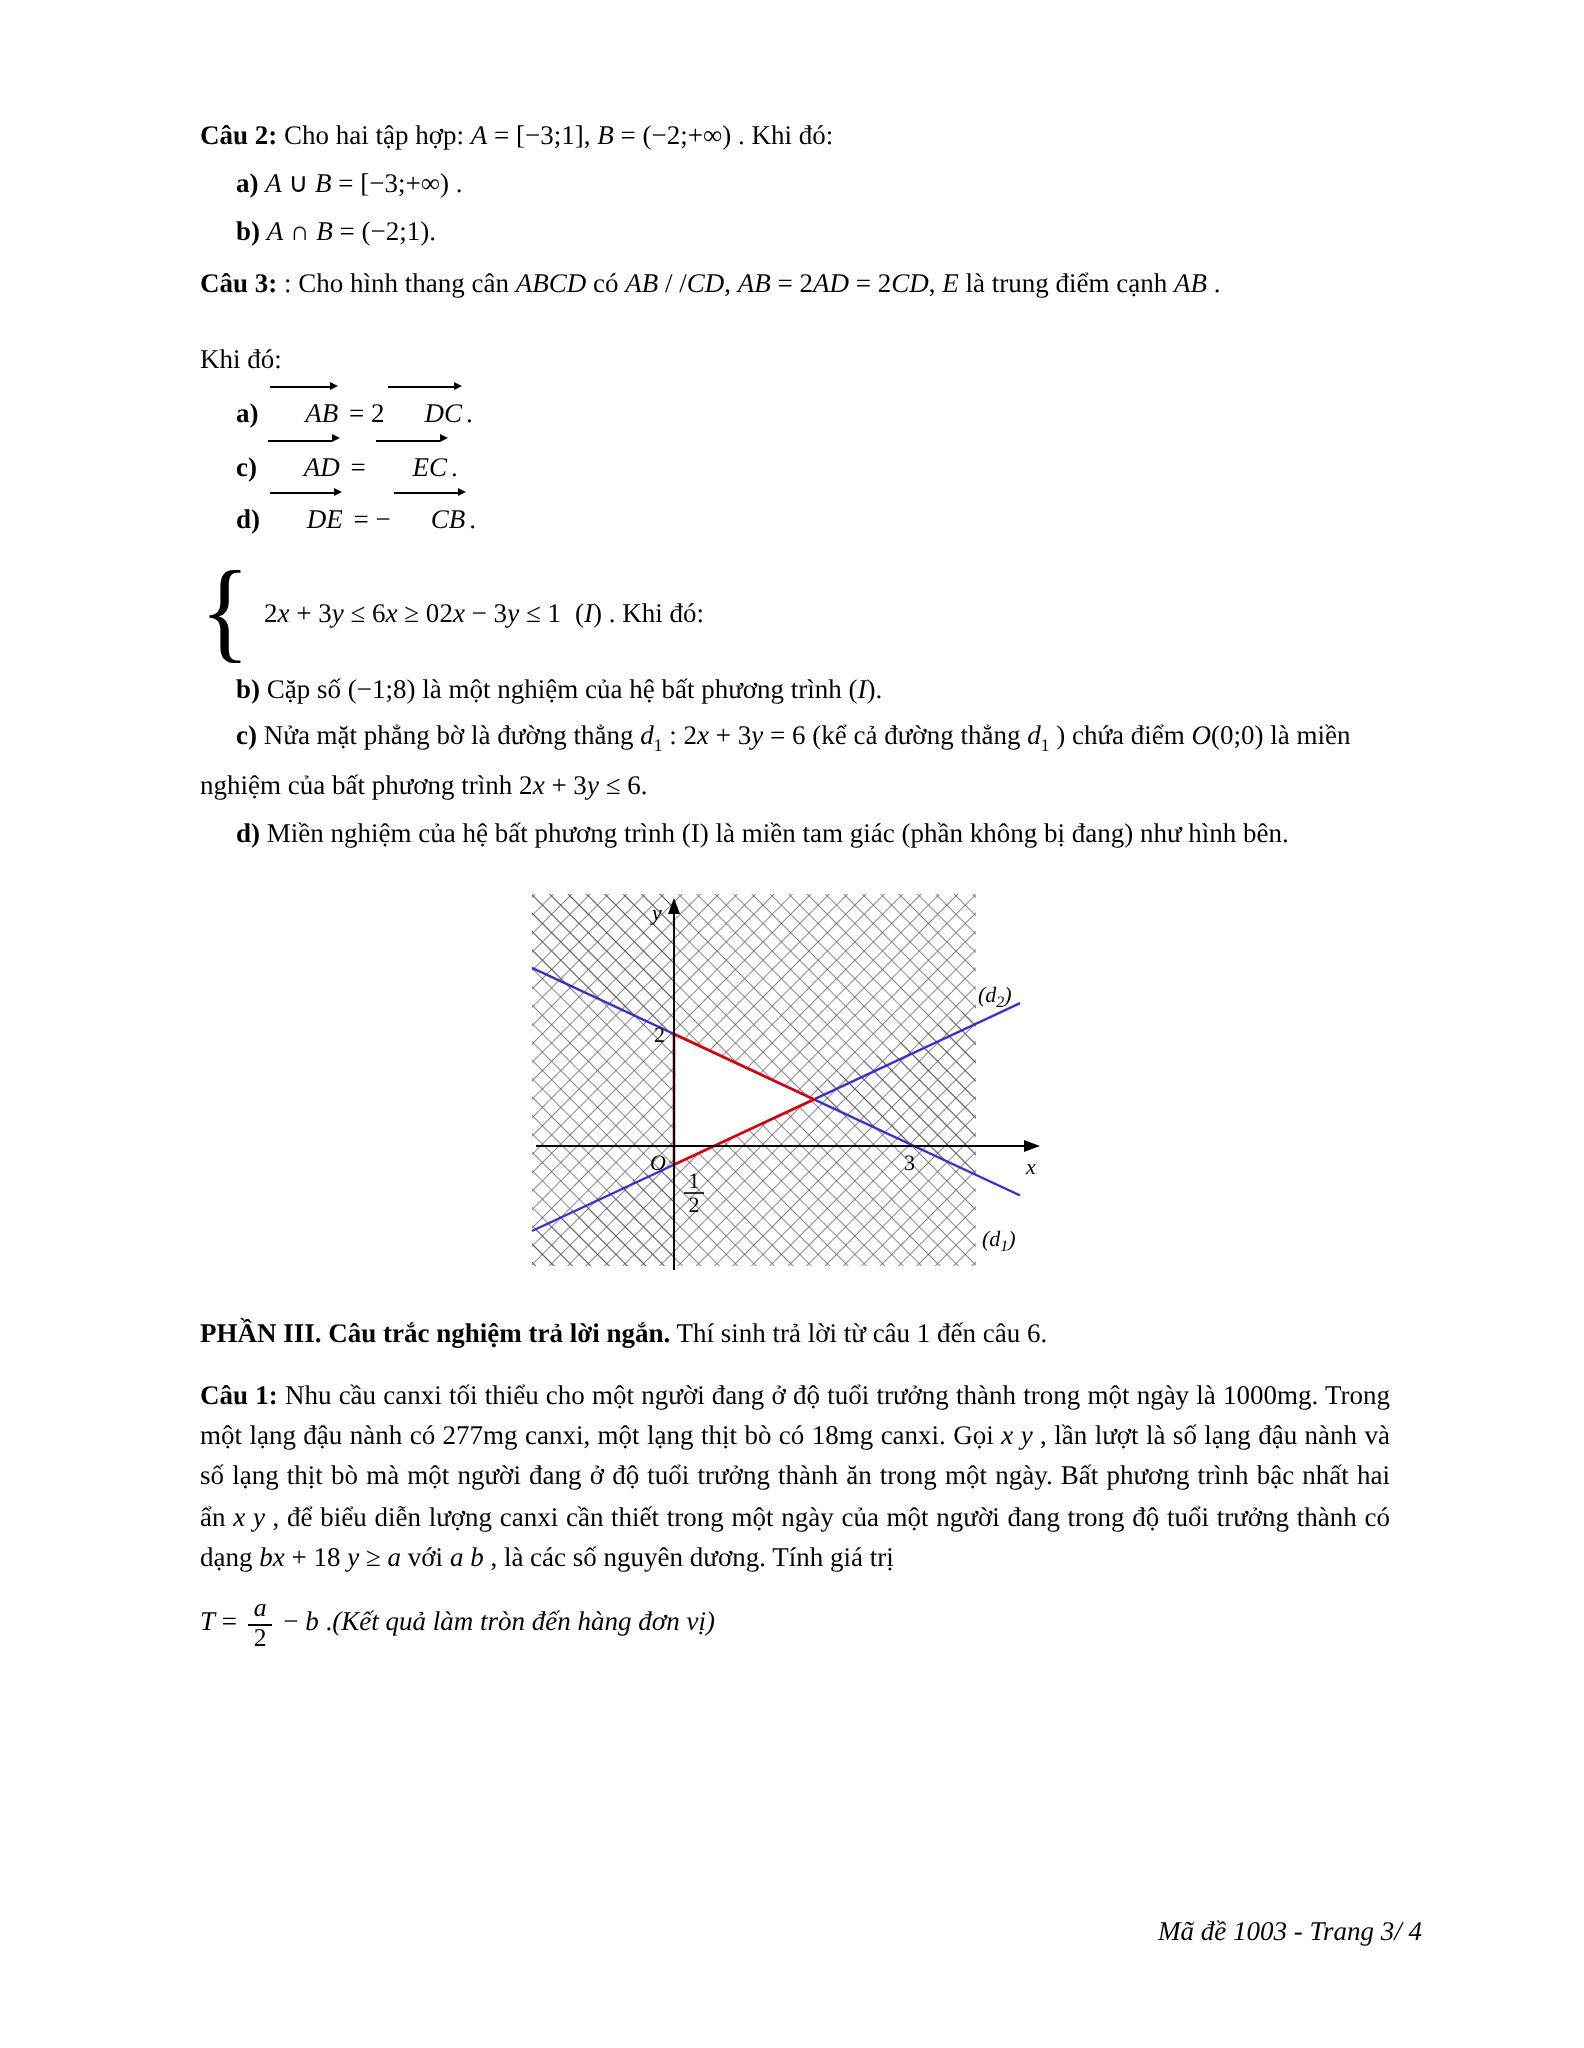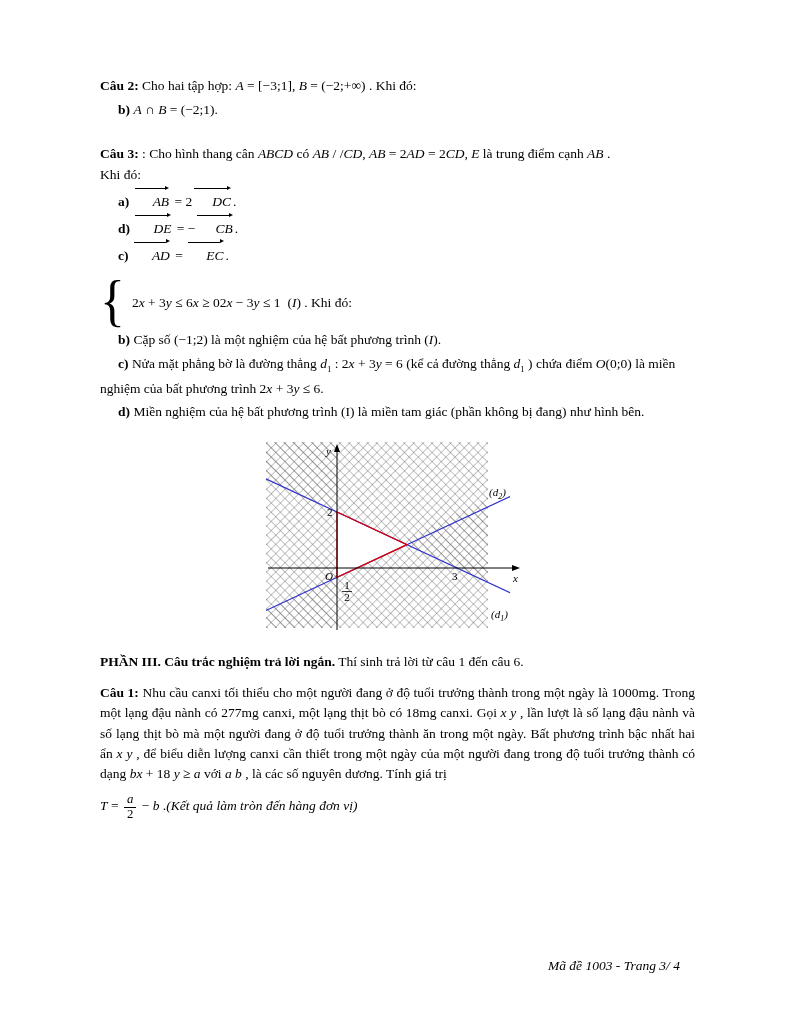--- a/index.html
+++ b/index.html
@@ -5,24 +5,24 @@
   *{box-sizing:border-box}
   html,body{margin:0;padding:0}
   body{width:792px;height:1024px;background:#fff;color:#000;
        font-family:"Liberation Serif",serif;font-size:13.5px;line-height:1.5;
        position:relative;overflow:hidden}
   .page{padding:54px 97px 0 100px}
   p{margin:0}
   .q-label{font-weight:700}
   .mi{font-style:italic}
   sub{font-size:0.65em}
-  .q-intro{margin-top:22px}
+  .q-intro{margin-top:4px}
   .options{margin:2px 0 4px}
   .opt{line-height:1.75;text-indent:18px}
-  .khido{margin-top:1px}
+  .khido{margin-top:18px}
   
   .vec{position:relative;display:inline-block;font-style:italic;margin:0 2px;padding-top:3px}
   .vec::before{content:"";position:absolute;top:1px;left:0;right:4px;height:0;border-top:1px solid #000}
   .vec::after{content:"";position:absolute;top:-1.5px;right:0;width:0;height:0;
               border-top:2.5px solid transparent;border-bottom:2.5px solid transparent;border-left:4.5px solid #000}
   
   .system-row{display:flex;align-items:center;gap:7px;margin:12px 0 2px;white-space:nowrap}
   .brace{font-size:52px;line-height:.9;display:inline-block;transform:scaleY(1.08);font-weight:400}
   .sys{display:inline-flex;flex-direction:row}
   .sys-line{line-height:1.45;white-space:nowrap}
@@ -30,62 +30,63 @@
   .graph-wrap{display:flex;justify-content:center;margin:14px 0 16px}
   svg text{font-family:"Liberation Serif",serif;font-size:11px}
   svg .gi{font-style:italic}
   
   .part3{margin-top:9px}
   .para{text-align:justify;margin-top:11px}
   .formula{margin-top:9px}
   .frac{display:inline-block;text-align:center;vertical-align:middle;line-height:1.05;font-size:.95em;margin:0 2px}
   .frac .num{display:block;border-bottom:1px solid #000;padding:0 3px;font-style:italic}
   .frac .den{display:block}
-  .footer{position:absolute;right:112px;bottom:48px;font-style:italic}
+  .footer{position:absolute;right:81px;bottom:48px;font-style:italic}
 </style>
 </head>
 <body>
 
 <div class="page">
 
   <section>
     <p class="q-intro">
       <b class="q-label">Câu 2:</b>
       <span><span>Cho hai tập hợp: </span><span class="mi">A</span><span> = [−3;1], </span><span class="mi">B</span><span> = (−2;+∞) . Khi đó:</span></span>
     </p>
     <div class="options">
+      <p class="opt"><b class="q-label">a)</b> <span><span class="mi">A</span><span> ∪ </span><span class="mi">B</span><span> = [−3;+∞) .</span></span></p>
       <p class="opt"><b class="q-label">b)</b> <span><span class="mi">A</span><span> ∩ </span><span class="mi">B</span><span> = (−2;1).</span></span></p>
     </div>
   </section>
 
   <section>
     <p class="q-intro">
       <b class="q-label">Câu 3:</b>
       <span><span>: Cho hình thang cân </span><span class="mi">ABCD</span><span>  có </span><span class="mi">AB</span><span> / /</span><span class="mi">CD</span><span>, </span><span class="mi">AB</span><span> = 2</span><span class="mi">AD</span><span> = 2</span><span class="mi">CD</span><span>, </span><span class="mi">E</span><span>  là trung điểm cạnh  </span><span class="mi">AB</span><span> .</span></span>
     </p>
     <p class="khido">Khi đó:</p>
     <div class="options">
       <p class="opt"><b class="q-label">a)</b> <span><span class="vec">AB</span><span> = 2</span><span class="vec">DC</span><span>.</span></span></p>
+      <p class="opt"><b class="q-label">c)</b> <span><span class="vec">AD</span><span> = </span><span class="vec">EC</span><span>.</span></span></p>
       <p class="opt"><b class="q-label">d)</b> <span><span class="vec">DE</span><span> = −</span><span class="vec">CB</span><span>.</span></span></p>
-      <p class="opt"><b class="q-label">c)</b> <span><span class="vec">AD</span><span> = </span><span class="vec">EC</span><span>.</span></span></p>
     </div>
   </section>
 
   <section>
     <div class="system-row">
       <span class="brace">{</span>
       <span class="sys">
         <span class="sys-line"><span>2</span><span class="mi">x</span><span> + 3</span><span class="mi">y</span><span> ≤ 6</span></span>
         <span class="sys-line"><span class="mi">x</span><span> ≥ 0</span></span>
         <span class="sys-line"><span>2</span><span class="mi">x</span><span> − 3</span><span class="mi">y</span><span> ≤ 1</span></span>
       </span>
       <span><span>(</span><span class="mi">I</span><span>) . Khi đó:</span></span>
     </div>
     <div class="options">
-      <p class="opt"><b class="q-label">b)</b> <span><span>Cặp số  (−1;2)  là một nghiệm của hệ bất phương trình (</span><span class="mi">I</span><span>).</span></span></p>
+      <p class="opt"><b class="q-label">b)</b> <span><span>Cặp số  (−1;8)  là một nghiệm của hệ bất phương trình (</span><span class="mi">I</span><span>).</span></span></p>
       <p class="opt"><b class="q-label">c)</b> <span><span>Nửa mặt phẳng bờ là đường thẳng  </span><span><span class="mi">d</span><sub>1</sub></span><span> : 2</span><span class="mi">x</span><span> + 3</span><span class="mi">y</span><span> = 6 (kể cả đường thẳng  </span><span><span class="mi">d</span><sub>1</sub></span><span> ) chứa điểm  </span><span class="mi">O</span><span>(0;0)  là miền nghiệm của bất phương trình  2</span><span class="mi">x</span><span> + 3</span><span class="mi">y</span><span> ≤ 6.</span></span></p>
       <p class="opt"><b class="q-label">d)</b> <span><span>Miền nghiệm của hệ bất phương trình (I) là miền tam giác (phần không bị đang) như hình bên.</span></span></p>
     </div>
 
     <div class="graph-wrap">
       <svg width="272" height="198" viewBox="0 0 272 198">
         <defs>
           <pattern id="hA" patternUnits="userSpaceOnUse" width="6.5" height="6.5" patternTransform="rotate(45)">
             <line x1="0" y1="0" x2="0" y2="6.5" stroke="#555" stroke-width="0.7"></line>
           </pattern>

